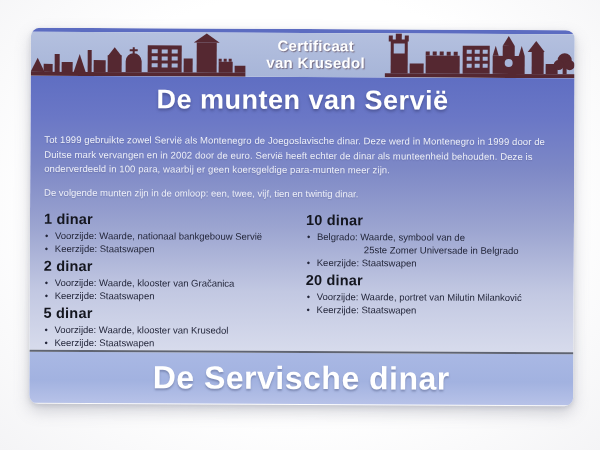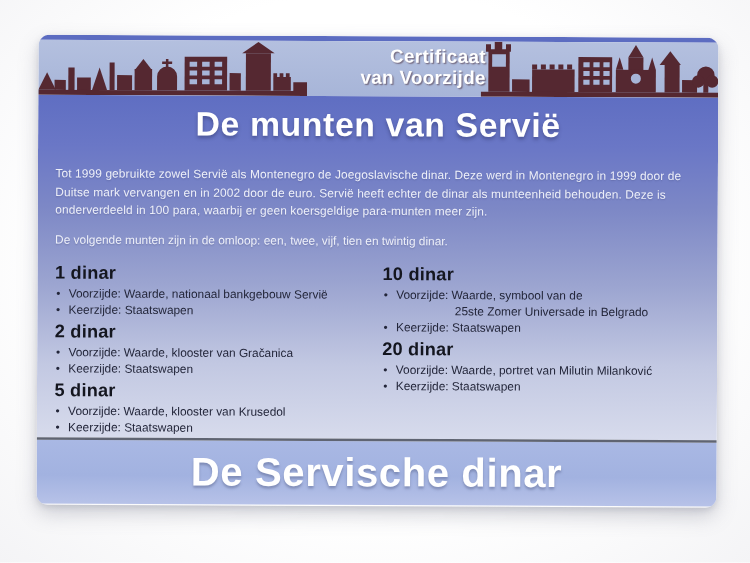--- a/index.html
+++ b/index.html
@@ -20,21 +20,21 @@
   .skyline-band{
     height:44px;flex:none;position:relative;
     background:linear-gradient(180deg,#b4c0df 0%, #a7b5d8 100%);
     display:flex;align-items:stretch;
   }
   .skyline{display:block;position:absolute;bottom:0;}
   .skyline.left{left:0;}
   .skyline.right{right:0;}
   .cert-title{
     position:absolute;left:212px;right:186px;top:4px;
-    text-align:right;color:#ffffff;font-weight:bold;
+    text-align:center;color:#ffffff;font-weight:bold;
     font-size:15px;line-height:17px;letter-spacing:.3px;
     text-shadow:1px 1px 1px rgba(72,46,58,.55);
   }
   .mid{
     flex:none;height:274px;
     background:linear-gradient(180deg,#5f6ec2 0px,#6a77c6 40px,#7d88c6 90px,#9ba4d0 150px,#c2c8e2 215px,#d7dbec 274px);
     display:flex;flex-direction:column;
   }
   .main-title{
     height:47px;flex:none;display:flex;align-items:center;justify-content:center;
@@ -116,21 +116,21 @@
           <rect x="131" y="24" width="6" height="4"></rect>
           <rect x="141" y="24" width="6" height="4"></rect>
         <rect x="121" y="31" width="6" height="4"></rect>
           <rect x="131" y="31" width="6" height="4"></rect>
           <rect x="141" y="31" width="6" height="4"></rect>
       </g>
     </svg>
 
     <div class="cert-title">
       <div>Certificaat</div>
-      <div>van Voorzijde</div>
+      <div>van Krusedol</div>
     </div>
 
     <svg class="skyline right" width="190" height="44" viewBox="0 0 190 44" xmlns="http://www.w3.org/2000/svg">
       <g fill="#552831">
         <rect x="4" y="2" width="4" height="6"></rect>
           <rect x="11" y="0" width="6" height="8"></rect>
           <rect x="20" y="2" width="4" height="6"></rect>
         <rect x="6" y="6" width="17" height="34"></rect>
         <rect x="25" y="30" width="14" height="10"></rect>
         <rect x="41" y="18" width="4" height="4"></rect>
@@ -204,21 +204,21 @@
             </ul>
           </div>
 
         </div>
         <div class="col right">
 
           <div class="coin">
             <div class="coin-name">10 dinar</div>
             <ul>
               <li>
-                <span>Voorzijde: Waarde, symbool van de</span>
+                <span>Belgrado: Waarde, symbool van de</span>
                 <div class="continuation">25ste Zomer Universade in Belgrado</div>
               </li>
               <li>Keerzijde: Staatswapen</li>
             </ul>
           </div>
 
           <div class="coin">
             <div class="coin-name">20 dinar</div>
             <ul>
               <li>Voorzijde: Waarde, portret van Milutin Milanković</li>

